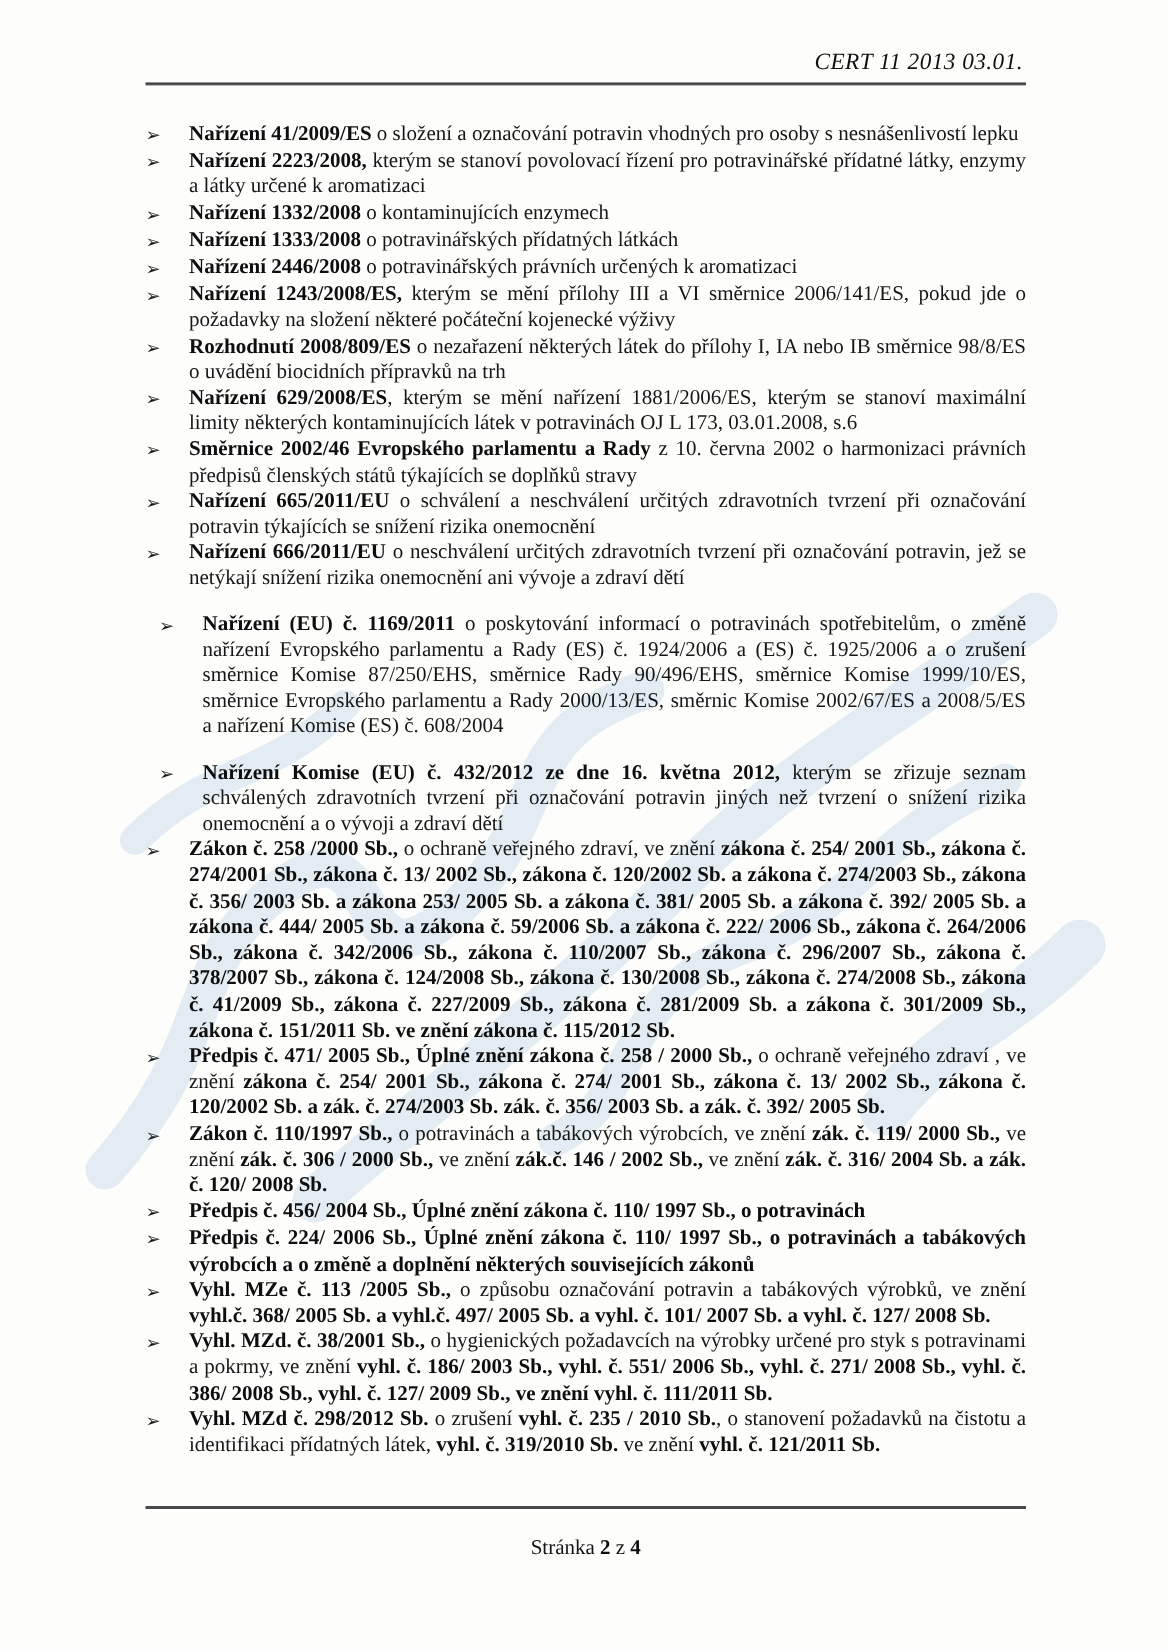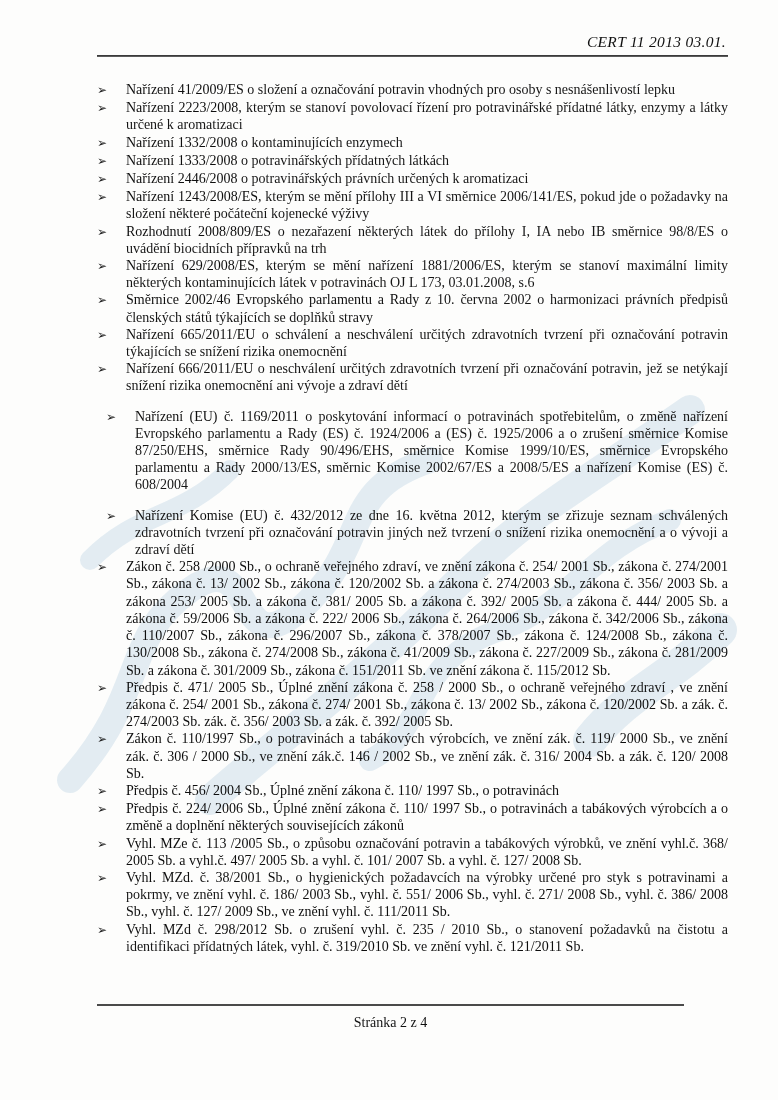--- a/index.html
+++ b/index.html
@@ -10,21 +10,21 @@
     background:#fdfdfc;
     overflow:hidden;
     font-family:"Liberation Serif","DejaVu Serif",serif;
     color:#161616;
   }
   
   .watermark{
     position:absolute;left:30px;top:260px;width:720px;height:560px;
     z-index:0;pointer-events:none;
   }
-  .content{position:relative;z-index:1;padding:33px 50px 0 97px;}
+  .content{position:relative;z-index:1;padding:33px 94px 0 97px;}
   .hdr{
     text-align:right;
     font-style:italic;
     font-size:15.5px;
     letter-spacing:.3px;
     padding-right:2px;
     color:#111;
   }
   .hdr-rule{
     margin-top:4px;
@@ -40,29 +40,29 @@
     font-size:12px;line-height:17.2px;
     padding-top:1px;
     font-family:"DejaVu Sans",sans-serif;
     color:#1c1c1c;
   }
   .item .body{
     flex:1;
     font-size:14px;line-height:17.2px;
     text-align:justify;
   }
-  .bold{font-weight:normal;color:#0e0e0e;}
+  .bold{font-weight:bold;color:#0e0e0e;}
   .footer{
     position:absolute;left:97px;top:1004px;width:587px;z-index:1;
   }
   .ftr-rule{height:1.5px;background:#4a4a4a;}
   .ftr-text{
     text-align:center;
     font-size:14px;
-    padding-top:9px;
+    padding-top:19px;
     color:#141414;
   }
 </style>
 </head>
 <body>
 
 <div class="sheet">
 
   <svg class="watermark" viewBox="0 0 720 560" aria-hidden="true">
     <g fill="none" stroke-linecap="round" opacity="0.30" id="wm-strokes" stroke="#a9c7dc">

